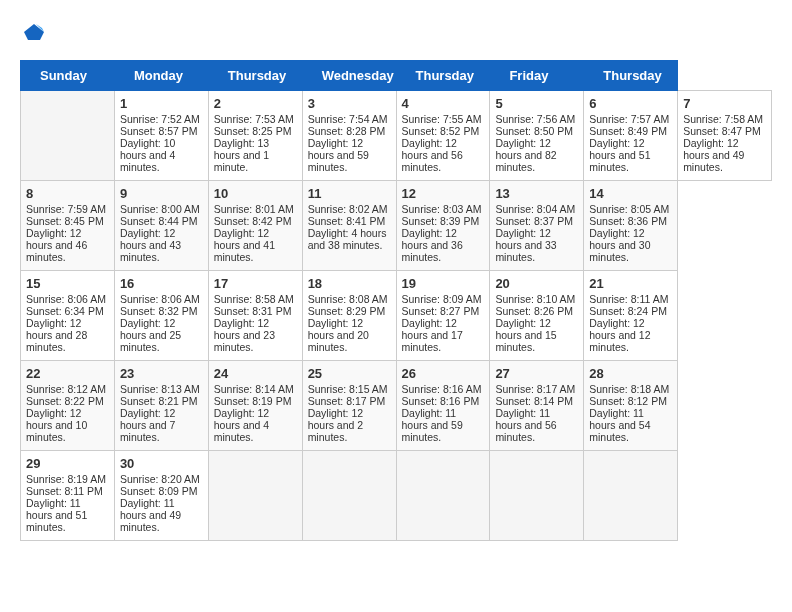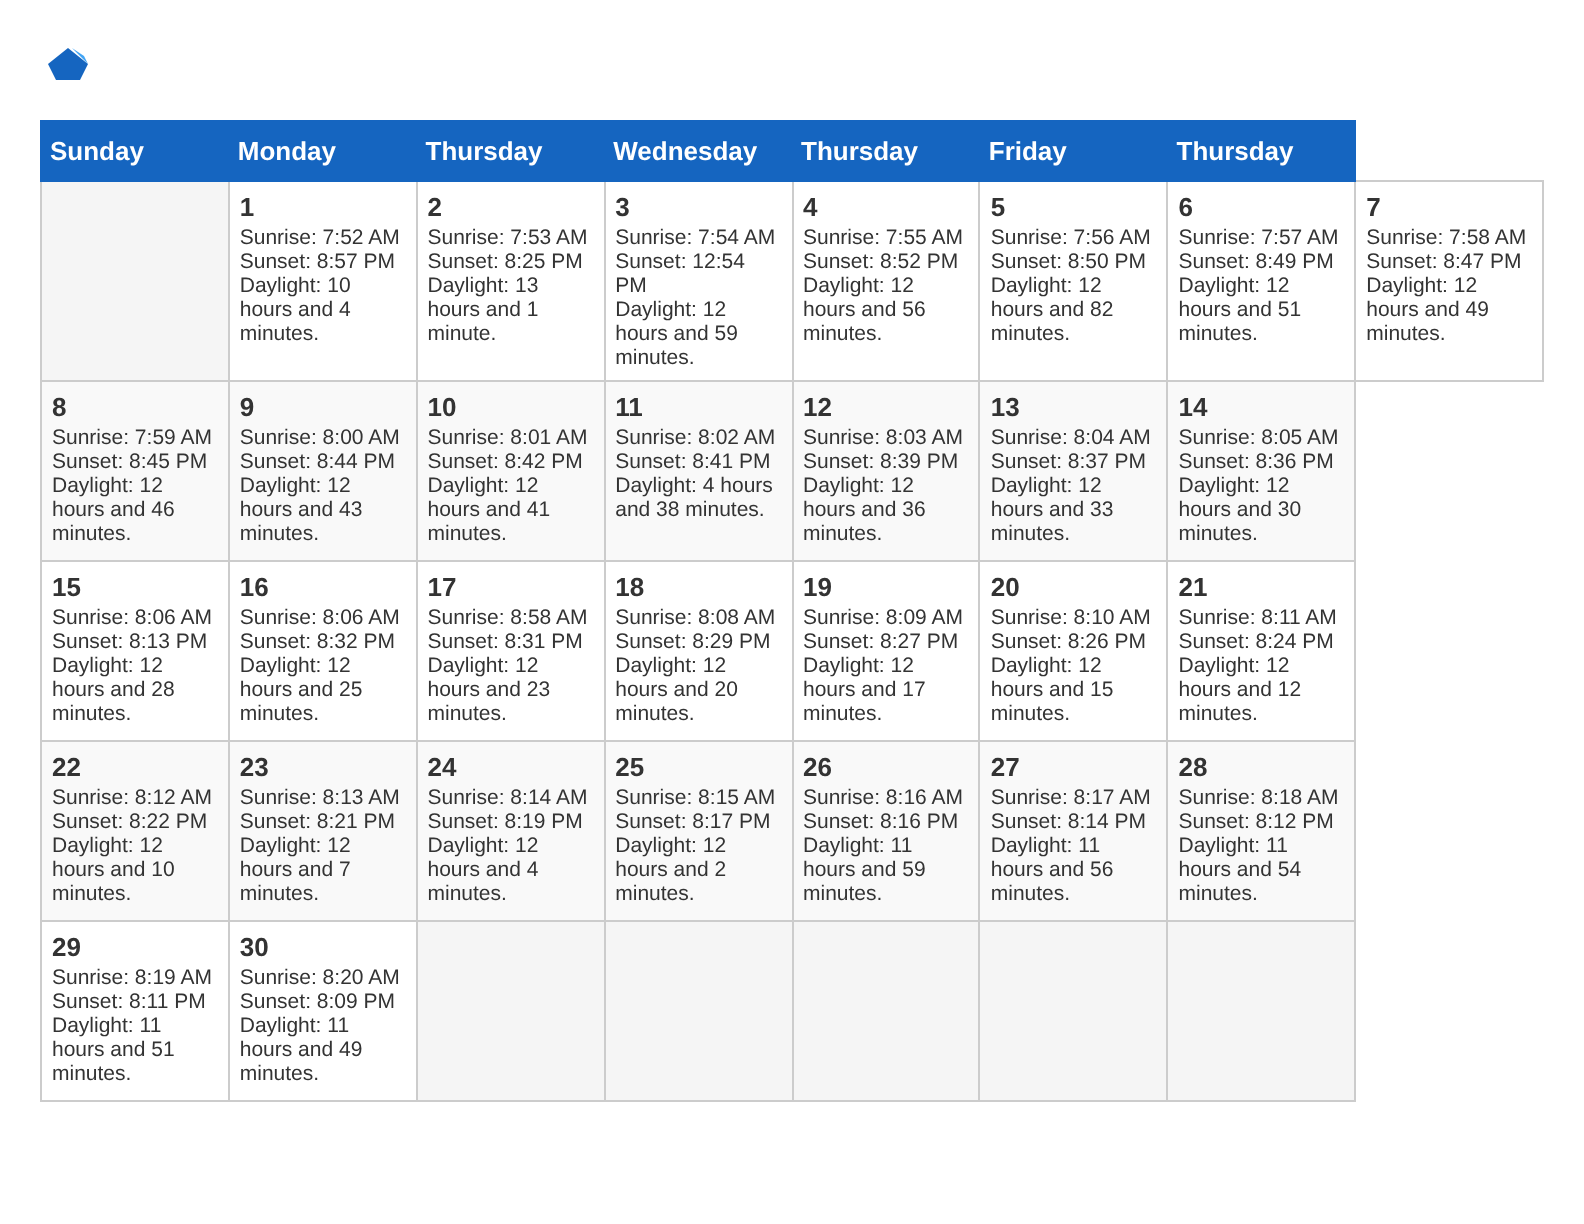--- a/index.html
+++ b/index.html
@@ -52,21 +52,21 @@
     table {
       width: 100%;
       border-collapse: collapse;
       table-layout: fixed;
     }
     th {
       background-color: #1565c0;
       color: #fff;
       font-size: 13px;
       font-weight: bold;
-      padding: 7px 4px;
+      padding: 7px 19px;
       text-align: left;
       border: 1px solid #1565c0;
       margin-left: 48px;
     }
     td {
       vertical-align: top;
       border: 1px solid #ccc;
       padding: 5px 5px 5px 5px;
       font-size: 10.5px;
       color: #333;
@@ -123,37 +123,37 @@
         <th>Thursday</th>
         <th>Friday</th>
         <th>Thursday</th>
       </tr>
   </thead>
   <tbody id="calendar-body">
       <tr>
         <td class="empty"></td>
         <td><span class="day-num">1</span><span>Sunrise: 7:52 AM</span><br><span>Sunset: 8:57 PM</span><br><span>Daylight: 10 hours and 4 minutes.</span></td>
         <td><span class="day-num">2</span><span>Sunrise: 7:53 AM</span><br><span>Sunset: 8:25 PM</span><br><span>Daylight: 13 hours and 1 minute.</span></td>
-        <td><span class="day-num">3</span><span>Sunrise: 7:54 AM</span><br><span>Sunset: 12:54 PM</span><br><span>Daylight: 12 hours and 59 minutes.</span></td>
+        <td><span class="day-num">3</span><span>Sunrise: 7:54 AM</span><br><span>Sunset: 8:28 PM</span><br><span>Daylight: 12 hours and 59 minutes.</span></td>
         <td><span class="day-num">4</span><span>Sunrise: 7:55 AM</span><br><span>Sunset: 8:52 PM</span><br><span>Daylight: 12 hours and 56 minutes.</span></td>
         <td><span class="day-num">5</span><span>Sunrise: 7:56 AM</span><br><span>Sunset: 8:50 PM</span><br><span>Daylight: 12 hours and 82 minutes.</span></td>
         <td><span class="day-num">6</span><span>Sunrise: 7:57 AM</span><br><span>Sunset: 8:49 PM</span><br><span>Daylight: 12 hours and 51 minutes.</span></td>
         <td><span class="day-num">7</span><span>Sunrise: 7:58 AM</span><br><span>Sunset: 8:47 PM</span><br><span>Daylight: 12 hours and 49 minutes.</span></td>
       </tr>
       <tr class="row-stripe">
         <td><span class="day-num">8</span><span>Sunrise: 7:59 AM</span><br><span>Sunset: 8:45 PM</span><br><span>Daylight: 12 hours and 46 minutes.</span></td>
         <td><span class="day-num">9</span><span>Sunrise: 8:00 AM</span><br><span>Sunset: 8:44 PM</span><br><span>Daylight: 12 hours and 43 minutes.</span></td>
         <td><span class="day-num">10</span><span>Sunrise: 8:01 AM</span><br><span>Sunset: 8:42 PM</span><br><span>Daylight: 12 hours and 41 minutes.</span></td>
         <td><span class="day-num">11</span><span>Sunrise: 8:02 AM</span><br><span>Sunset: 8:41 PM</span><br><span>Daylight: 4 hours and 38 minutes.</span></td>
         <td><span class="day-num">12</span><span>Sunrise: 8:03 AM</span><br><span>Sunset: 8:39 PM</span><br><span>Daylight: 12 hours and 36 minutes.</span></td>
         <td><span class="day-num">13</span><span>Sunrise: 8:04 AM</span><br><span>Sunset: 8:37 PM</span><br><span>Daylight: 12 hours and 33 minutes.</span></td>
         <td><span class="day-num">14</span><span>Sunrise: 8:05 AM</span><br><span>Sunset: 8:36 PM</span><br><span>Daylight: 12 hours and 30 minutes.</span></td>
       </tr>
       <tr>
-        <td><span class="day-num">15</span><span>Sunrise: 8:06 AM</span><br><span>Sunset: 8:13 PM</span><br><span>Daylight: 12 hours and 28 minutes.</span></td>
+        <td><span class="day-num">15</span><span>Sunrise: 8:06 AM</span><br><span>Sunset: 6:34 PM</span><br><span>Daylight: 12 hours and 28 minutes.</span></td>
         <td><span class="day-num">16</span><span>Sunrise: 8:06 AM</span><br><span>Sunset: 8:32 PM</span><br><span>Daylight: 12 hours and 25 minutes.</span></td>
         <td><span class="day-num">17</span><span>Sunrise: 8:58 AM</span><br><span>Sunset: 8:31 PM</span><br><span>Daylight: 12 hours and 23 minutes.</span></td>
         <td><span class="day-num">18</span><span>Sunrise: 8:08 AM</span><br><span>Sunset: 8:29 PM</span><br><span>Daylight: 12 hours and 20 minutes.</span></td>
         <td><span class="day-num">19</span><span>Sunrise: 8:09 AM</span><br><span>Sunset: 8:27 PM</span><br><span>Daylight: 12 hours and 17 minutes.</span></td>
         <td><span class="day-num">20</span><span>Sunrise: 8:10 AM</span><br><span>Sunset: 8:26 PM</span><br><span>Daylight: 12 hours and 15 minutes.</span></td>
         <td><span class="day-num">21</span><span>Sunrise: 8:11 AM</span><br><span>Sunset: 8:24 PM</span><br><span>Daylight: 12 hours and 12 minutes.</span></td>
       </tr>
       <tr class="row-stripe">
         <td><span class="day-num">22</span><span>Sunrise: 8:12 AM</span><br><span>Sunset: 8:22 PM</span><br><span>Daylight: 12 hours and 10 minutes.</span></td>
         <td><span class="day-num">23</span><span>Sunrise: 8:13 AM</span><br><span>Sunset: 8:21 PM</span><br><span>Daylight: 12 hours and 7 minutes.</span></td>

